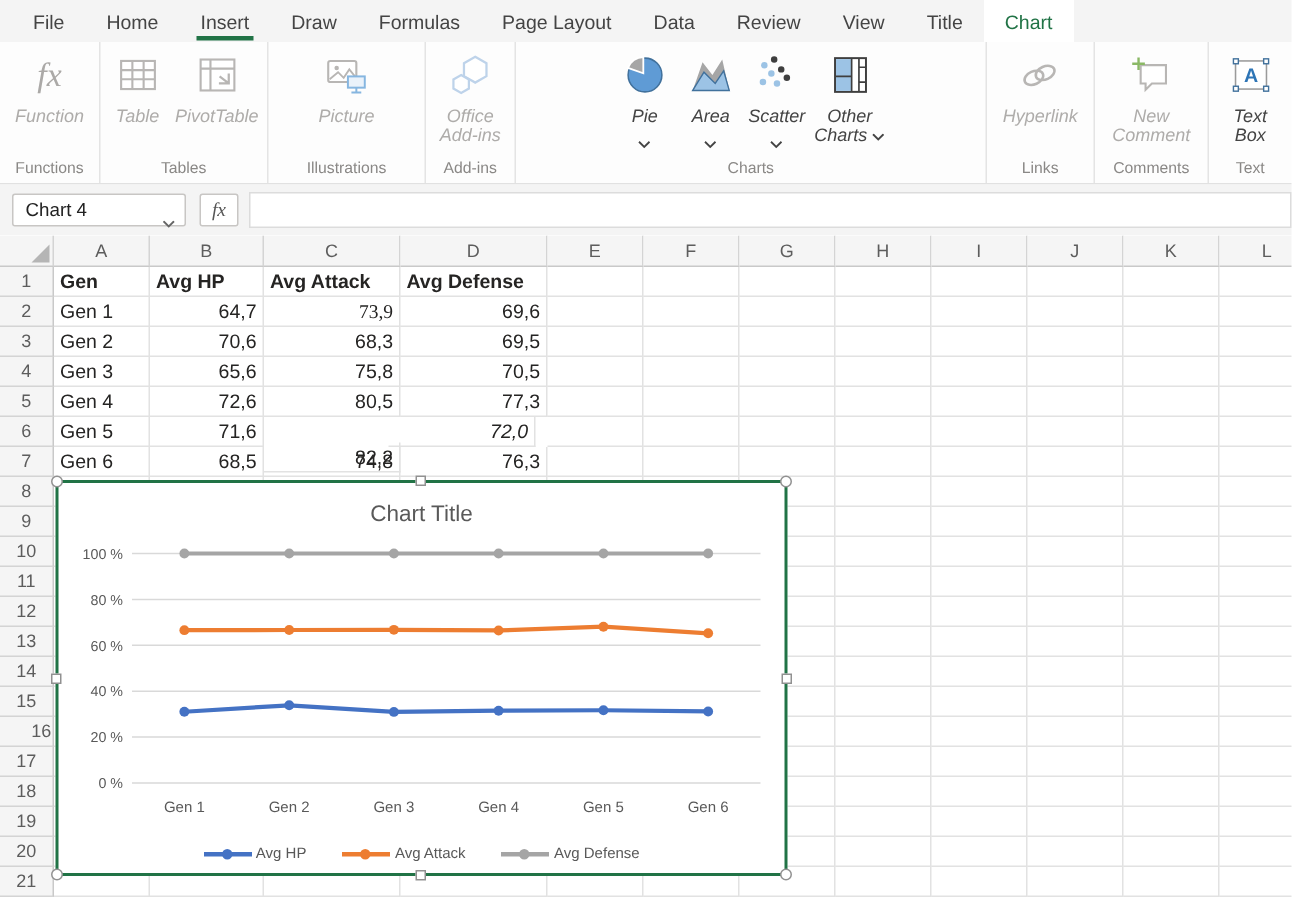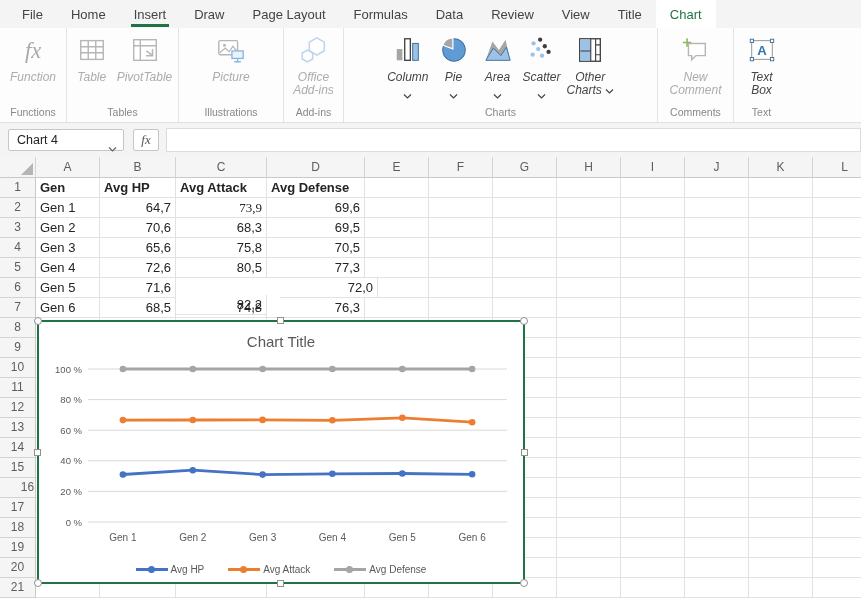--- a/index.html
+++ b/index.html
@@ -78,22 +78,22 @@
   .leg-label { font-size:10px; color:#595959; }
 </style>
 </head>
 <body>
 
 <nav class="menubar" id="menubar">
     <div class="mtab">File</div>
     <div class="mtab">Home</div>
     <div class="mtab active">Insert</div>
     <div class="mtab">Draw</div>
+    <div class="mtab">Formulas</div>
     <div class="mtab">Page Layout</div>
-    <div class="mtab">Formulas</div>
     <div class="mtab">Data</div>
     <div class="mtab">Review</div>
     <div class="mtab">View</div>
     <div class="mtab">Title</div>
     <div class="mtab contextual">Chart</div>
   </nav>
 
 <div class="ribbon" id="ribbon">
     <div class="rgroup" style="width: 67px;">
       <div class="rbtnrow">
@@ -150,31 +150,20 @@
             </svg></span>
           <div class="lbl">Office<br>Add-ins</div>
         </div>
       </div>
       <div class="rlabel">Add-ins</div>
     </div>
     <div class="rgroup" style="width: 314px;">
       <div class="rbtnrow">
         <div class="rbtn">
           <span><svg class="ric" viewBox="0 0 32 32" width="30" height="30">
-              <rect x="4" y="15" width="6" height="12" fill="#a6a6a6"></rect>
-              <rect x="12.5" y="4" width="6" height="23" fill="#fff" stroke="#3f3f3f" stroke-width="1.4"></rect>
-              <rect x="21" y="9" width="6" height="18" fill="#9cc3e5" stroke="#41719c" stroke-width="1.1"></rect>
-            </svg></span>
-          <div class="lbl">Column</div>
-          <span class="chev"><svg width="9" height="5" viewBox="0 0 9 5">
-              <path d="M1 .5L4.5 4L8 .5" fill="none" stroke="#444" stroke-width="1.2"></path>
-            </svg></span>
-        </div>
-        <div class="rbtn">
-          <span><svg class="ric" viewBox="0 0 32 32" width="30" height="30">
               <circle cx="16" cy="16" r="12" fill="#5f9bd5" stroke="#41719c" stroke-width="1.1"></circle>
               <path d="M14.8 14.8L14.8 3.2A11.6 11.6 0 0 0 3.9 10.9z" fill="#a6a6a6" stroke="#fff" stroke-width="1.3"></path>
             </svg></span>
           <div class="lbl">Pie</div>
           <span class="chev"><svg width="9" height="5" viewBox="0 0 9 5">
               <path d="M1 .5L4.5 4L8 .5" fill="none" stroke="#444" stroke-width="1.2"></path>
             </svg></span>
         </div>
         <div class="rbtn">
           <span><svg class="ric" viewBox="0 0 32 32" width="30" height="30">
@@ -206,20 +195,34 @@
               <rect x="5" y="4" width="22" height="24" fill="#fff" stroke="#3f3f3f" stroke-width="1.4"></rect>
               <rect x="5.7" y="4.7" width="10.6" height="22.6" fill="#9cc3e5"></rect>
               <path d="M16.8 4v24M16.8 17H5.7M22 4v24M27 10.5h-5M27 21h-5" stroke="#3f3f3f" stroke-width="1.2" fill="none"></path>
             </svg></span>
           <div class="lbl">Other<br>Charts<span style="margin-left: 3px;"><svg width="9" height="5" viewBox="0 0 9 5">
                 <path d="M1 .5L4.5 4L8 .5" fill="none" stroke="#444" stroke-width="1.2"></path>
               </svg></span></div>
         </div>
       </div>
       <div class="rlabel">Charts</div>
+    </div>
+    <div class="rgroup" style="width: 72px;">
+      <div class="rbtnrow">
+        <div class="rbtn disabled">
+          <span><svg class="ric" viewBox="0 0 32 32" width="30" height="30">
+              <g fill="none" stroke="#b8b6b4" stroke-width="1.8">
+                <ellipse cx="12" cy="18" rx="7" ry="4.6" transform="rotate(-24 12 18)"></ellipse>
+                <ellipse cx="20" cy="14.5" rx="7" ry="4.6" transform="rotate(-24 20 14.5)"></ellipse>
+              </g>
+            </svg></span>
+          <div class="lbl">Hyperlink</div>
+        </div>
+      </div>
+      <div class="rlabel">Links</div>
     </div>
     <div class="rgroup" style="width: 76px;">
       <div class="rbtnrow">
         <div class="rbtn disabled">
           <span><svg class="ric" viewBox="0 0 32 32" width="30" height="30">
               <path d="M9 9h18v13H17l-4.5 4.5V22H9z" fill="#fff" stroke="#b8b6b4" stroke-width="1.5"></path>
               <path d="M7.5 3.5v9M3 8h9" stroke="#8ab865" stroke-width="1.7"></path>
             </svg></span>
           <div class="lbl">New<br>Comment</div>
         </div>
@@ -352,21 +355,21 @@
     <div class="cell" style="left: 429px; top: 101px; width: 64px; height: 20px;"></div>
     <div class="cell" style="left: 493px; top: 101px; width: 64px; height: 20px;"></div>
     <div class="cell" style="left: 557px; top: 101px; width: 64px; height: 20px;"></div>
     <div class="cell" style="left: 621px; top: 101px; width: 64px; height: 20px;"></div>
     <div class="cell" style="left: 685px; top: 101px; width: 64px; height: 20px;"></div>
     <div class="cell" style="left: 749px; top: 101px; width: 64px; height: 20px;"></div>
     <div class="cell" style="left: 813px; top: 101px; width: 64px; height: 20px;"></div>
     <div class="cell" style="left: 36px; top: 121px; width: 64px; height: 20px;">Gen 5</div>
     <div class="cell num" style="left: 100px; top: 121px; width: 76px; height: 20px;">71,6</div>
     <div class="cell num" style="left: 176px; top: 138px; width: 91px; height: 20px;">82,2</div>
-    <div class="cell num" style="left: 280px; top: 121px; width: 98px; height: 20px;">72,0</div>
+    <div class="cell num" style="left: 259px; top: 121px; width: 98px; height: 20px; font-style: italic;">72,0</div>
     <div class="cell" style="left: 365px; top: 121px; width: 64px; height: 20px;"></div>
     <div class="cell" style="left: 429px; top: 121px; width: 64px; height: 20px;"></div>
     <div class="cell" style="left: 493px; top: 121px; width: 64px; height: 20px;"></div>
     <div class="cell" style="left: 557px; top: 121px; width: 64px; height: 20px;"></div>
     <div class="cell" style="left: 621px; top: 121px; width: 64px; height: 20px;"></div>
     <div class="cell" style="left: 685px; top: 121px; width: 64px; height: 20px;"></div>
     <div class="cell" style="left: 749px; top: 121px; width: 64px; height: 20px;"></div>
     <div class="cell" style="left: 813px; top: 121px; width: 64px; height: 20px;"></div>
     <div class="cell" style="left: 36px; top: 141px; width: 64px; height: 20px;">Gen 6</div>
     <div class="cell num" style="left: 100px; top: 141px; width: 76px; height: 20px;">68,5</div>

